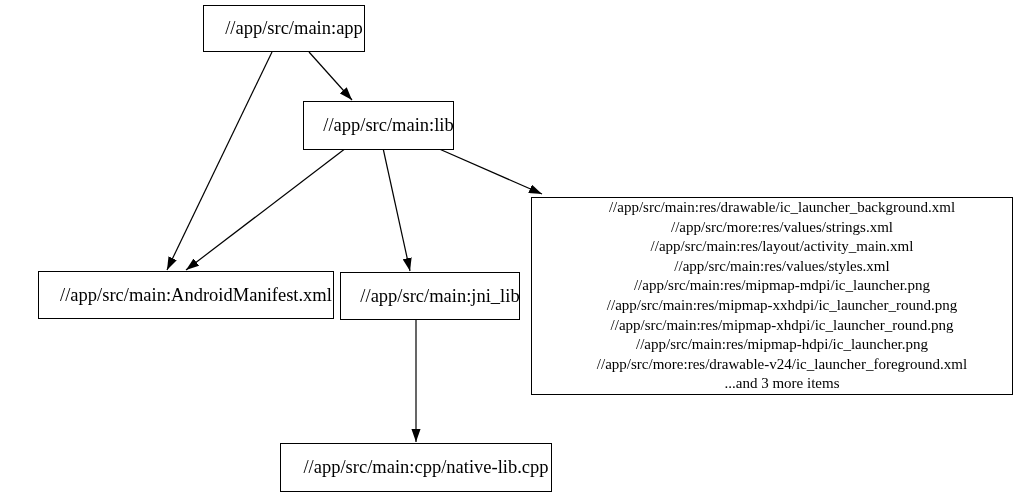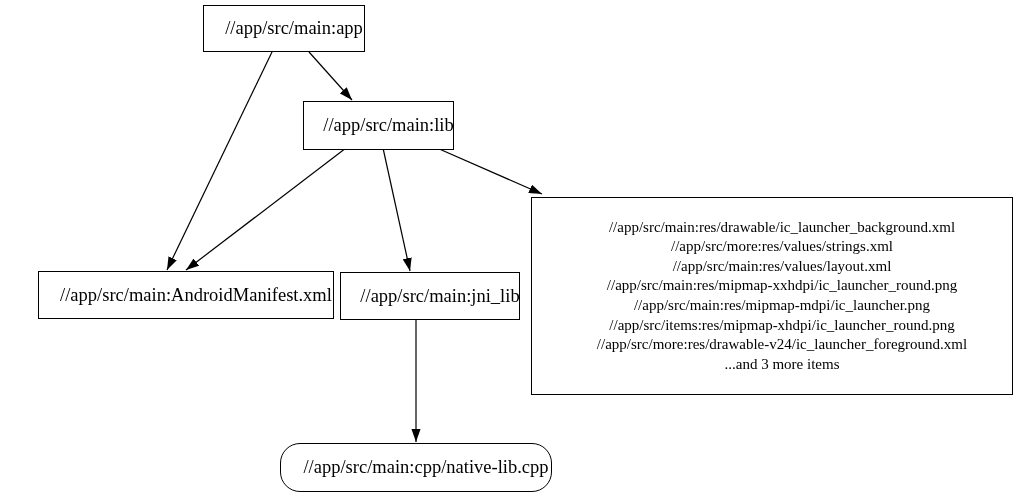--- a/index.html
+++ b/index.html
@@ -35,21 +35,21 @@
   .node.multiline {
     flex-direction: column;
     line-height: 19.6px;
     font-size: 15px;
   }
   .node-app      { left: 203px; top: 5px;   width: 162px; height: 47px; }
   .node-lib      { left: 303px; top: 101px; width: 151px; height: 49px; }
   .node-manifest { left: 6px;   top: 271px; width: 296px; height: 48px; margin-left: 32px; }
   .node-jni      { left: 340px; top: 272px; width: 180px; height: 48px; }
   .node-res      { left: 531px; top: 197px; width: 482px; height: 198px; }
-  .node-cpp      { left: 280px; top: 443px; width: 272px; height: 49px; border-radius: 20px; }
+  .node-cpp      { left: 280px; top: 443px; width: 272px; height: 49px; }
 </style>
 </head>
 <body>
 
 <div class="canvas">
 
   <svg class="edge-layer" viewBox="0 0 1018 496" xmlns="http://www.w3.org/2000/svg">
     <defs>
       <marker id="arrow" viewBox="0 0 10 7" refX="10" refY="3.5" markerWidth="13" markerHeight="9.1" orient="auto" markerUnits="userSpaceOnUse">
         <polygon points="0,0 10,3.5 0,7" fill="#000000"></polygon>
@@ -75,24 +75,26 @@
     <span>//app/src/main:AndroidManifest.xml</span>
   </div>
 
   <div class="node node-jni">
     <span>//app/src/main:jni_lib</span>
   </div>
 
   <div class="node multiline node-res">
     <div>//app/src/main:res/drawable/ic_launcher_background.xml</div>
     <div>//app/src/more:res/values/strings.xml</div>
-    <div>//app/src/main:res/values/layout.xml</div>
+    <div>//app/src/main:res/layout/activity_main.xml</div>
+    <div>//app/src/main:res/values/styles.xml</div>
+    <div>//app/src/main:res/mipmap-mdpi/ic_launcher.png</div>
     <div>//app/src/main:res/mipmap-xxhdpi/ic_launcher_round.png</div>
-    <div>//app/src/main:res/mipmap-mdpi/ic_launcher.png</div>
-    <div>//app/src/items:res/mipmap-xhdpi/ic_launcher_round.png</div>
+    <div>//app/src/main:res/mipmap-xhdpi/ic_launcher_round.png</div>
+    <div>//app/src/main:res/mipmap-hdpi/ic_launcher.png</div>
     <div>//app/src/more:res/drawable-v24/ic_launcher_foreground.xml</div>
     <div>...and 3 more items</div>
   </div>
 
   <div class="node node-cpp">
     <span>//app/src/main:cpp/native-lib.cpp</span>
   </div>
 
 </div>
 

